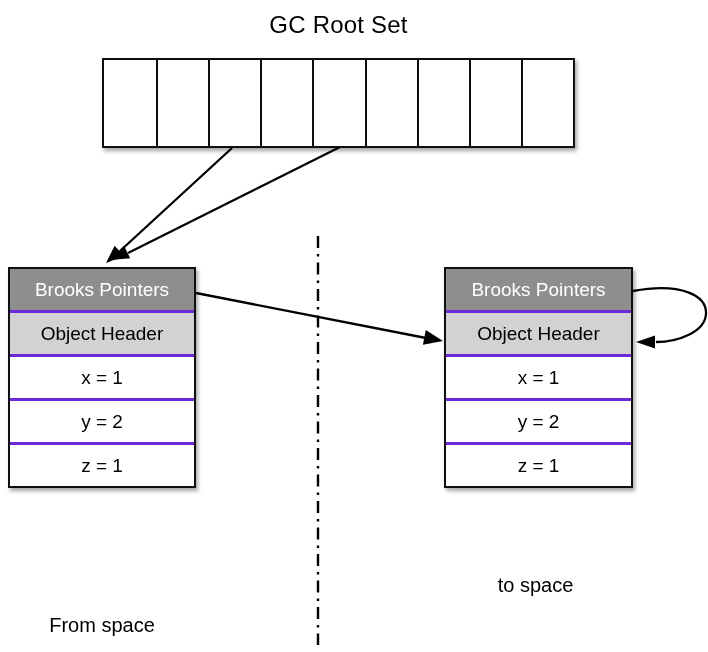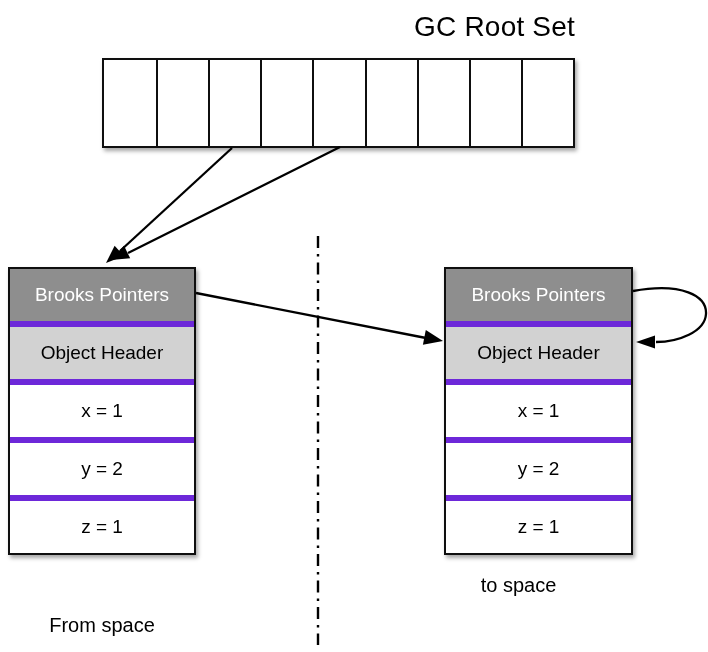--- a/index.html
+++ b/index.html
@@ -4,49 +4,49 @@
 <style>
   html,body { margin:0; padding:0; background:#ffffff; }
   .canvas {
     position:relative; width:708px; height:652px; overflow:hidden;
     background:var(--bg,#ffffff);
     font-family:"Liberation Sans", sans-serif;
     color:var(--ink,#000000);
   }
   .title {
     position:absolute; left:102px; top:11px; width:473px;
-    text-align:right; font-size:28px; letter-spacing:.2px;
+    text-align:center; font-size:24px; letter-spacing:.2px;
   }
   .root-array {
     position:absolute; left:102px; top:58px; width:473px; height:90px;
     box-sizing:border-box; border:2px solid #0f0f0f; background:#ffffff;
     display:grid; grid-auto-flow:column; grid-auto-columns:1fr;
     box-shadow:2px 3px 4px rgba(0,0,0,0.35);
   }
   .root-cell { background:#ffffff; }
   .root-cell + .root-cell { border-left:2px solid #0f0f0f; }
   .obj-box {
     position:absolute; top:267px; box-sizing:border-box;
     border:2px solid #0f0f0f; background:#ffffff;
     box-shadow:2px 3px 4px rgba(0,0,0,0.35);
   }
   .obj-box.from { left:8px;   width:188px; }
   .obj-box.to   { left:444px; width:189px; }
   .obj-row {
-    height:52px; display:flex; align-items:center; justify-content:center;
+    height:41px; display:flex; align-items:center; justify-content:center;
     font-size:19px; background:#ffffff; color:#000000;
   }
-  .obj-row + .obj-row { border-top:6px solid #6d28d9; }
+  .obj-row + .obj-row { border-top:3px solid #6d28d9; }
   .obj-row.dark  { background:var(--header-dark,#8e8e8e); color:#ffffff; }
   .obj-row.light { background:var(--header-light,#d2d2d2); color:#000000; }
   .space-label {
     position:absolute; top:574px; font-size:20px; text-align:center;
   }
   .space-label.from { left:8px;   width:188px;margin-top:40px; }
-  .space-label.to   { left:424px; width:189px; }
+  .space-label.to   { left:441px; width:189px; }
   svg.overlay {
     position:absolute; left:0; top:0; width:708px; height:652px;
     pointer-events:none;
   }
   svg .wire { fill:none; stroke:var(--ink,#000); stroke-width:2.3; }
   svg .head { fill:var(--ink,#000); stroke:none; }
   svg .divider { fill:none; stroke:var(--ink,#000); stroke-width:2.4;
                  stroke-dasharray:12 6 2.5 6; }
 </style>
 </head>

